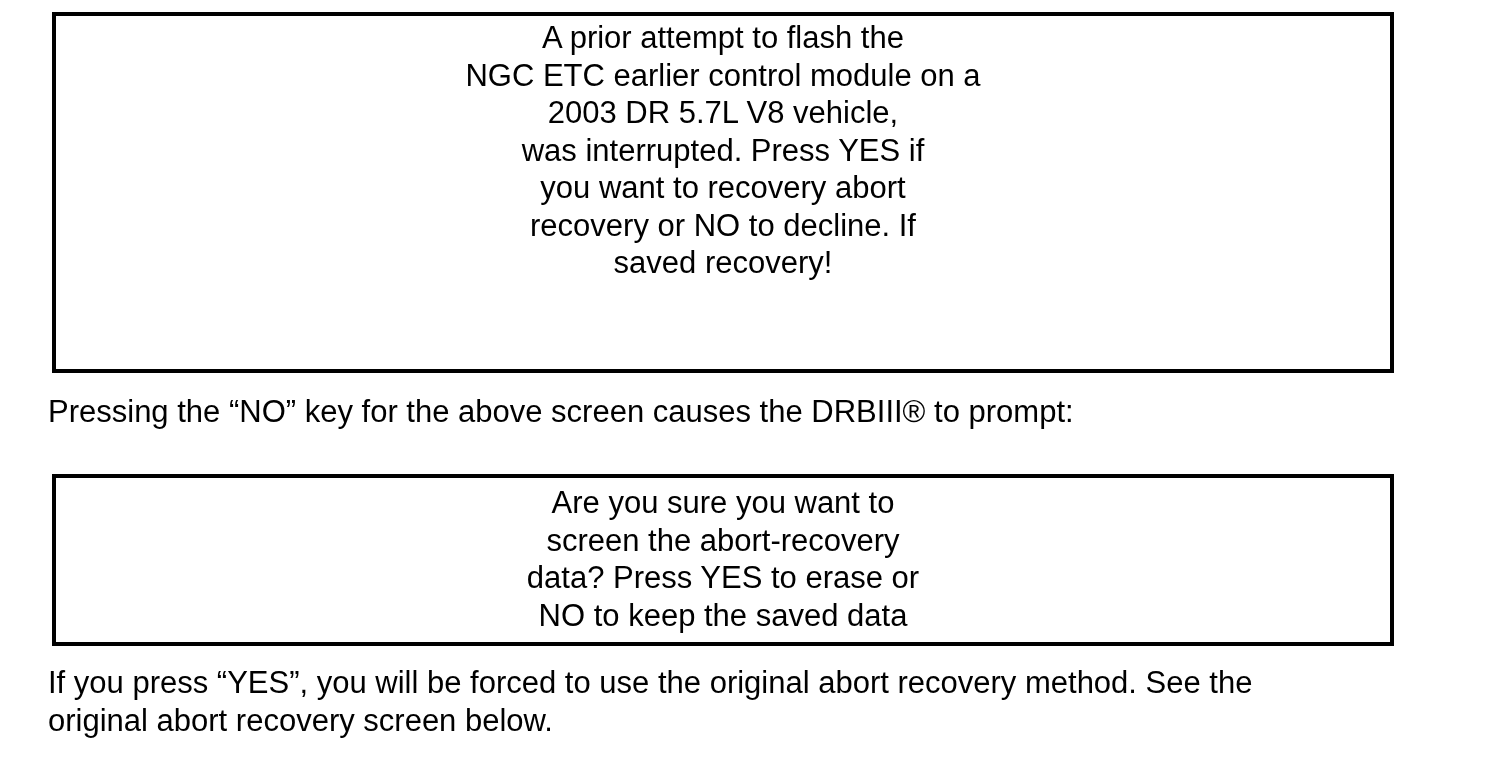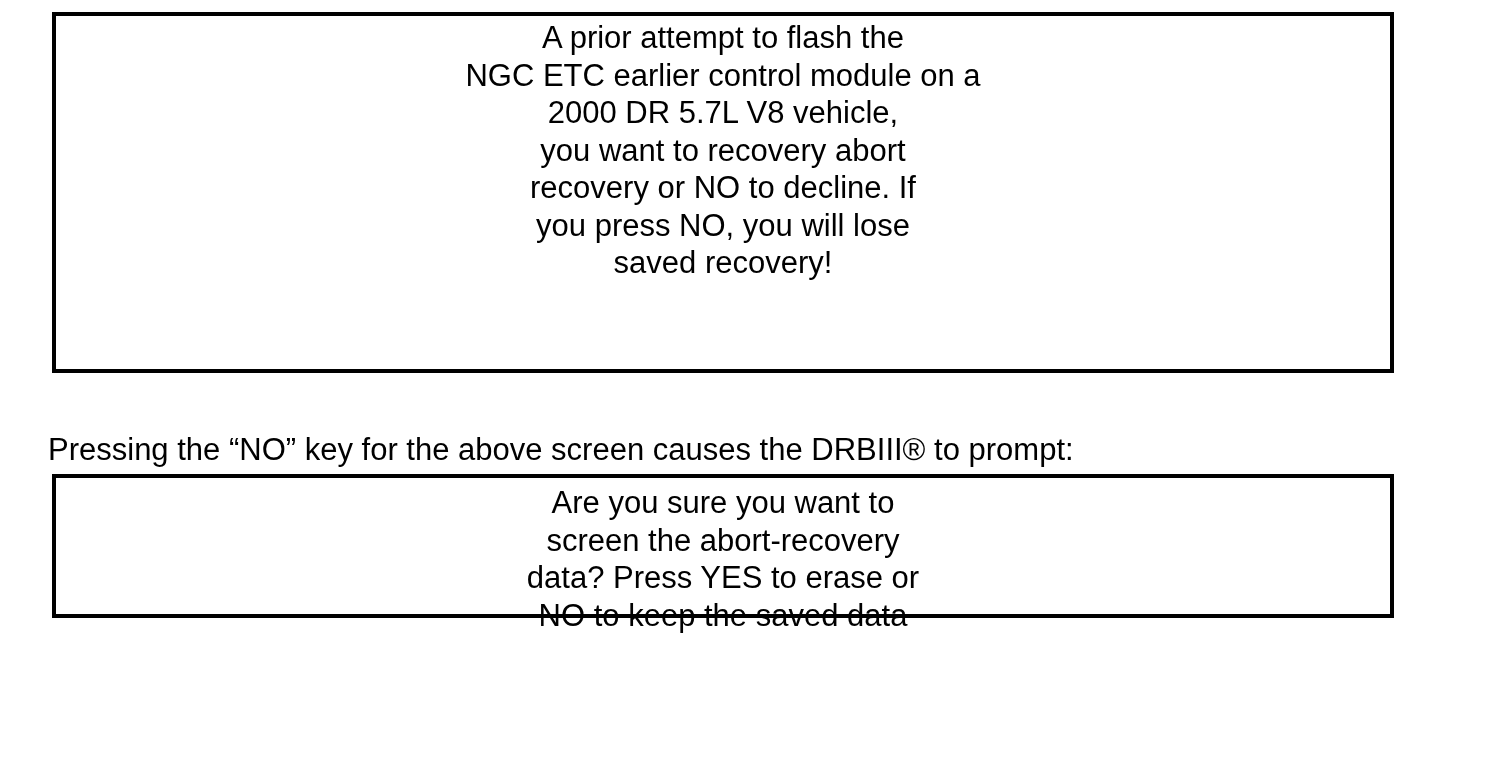--- a/index.html
+++ b/index.html
@@ -20,59 +20,62 @@
   }
   .screen-box {
     position: absolute;
     left: 52px;
     width: 1342px;
     border: 4px solid var(--fg);
     background: var(--bg);
     text-align: center;
   }
   #screen-box-1 { top: 12px; height: 361px; }
-  #screen-box-2 { top: 474px; height: 144px; }
+  #screen-box-2 { top: 474px; height: 172px; }
   .screen-text { line-height: 37.5px; }
   #screen-box-1 .screen-text { padding-top: 3px; }
   #screen-box-2 .screen-text { padding-top: 6px; }
   .caption {
     position: absolute;
     left: 48px;
     line-height: 37.5px;
     text-align: left;
     white-space: nowrap;
-    margin-top: 38px;
   }
   #caption-1 { top: 393px; }
   #caption-2 { top: 664px; }
 </style>
 </head>
 <body>
 
 <div class="page">
 
   <div class="screen-box" id="screen-box-1">
     <div class="screen-text">
       <div class="line">A prior attempt to flash the</div>
       <div class="line">NGC ETC earlier control module on a</div>
-      <div class="line">2000 DR 5.7L V8 vehicle,</div>
+      <div class="line">2003 DR 5.7L V8 vehicle,</div>
+      <div class="line">was interrupted. Press YES if</div>
       <div class="line">you want to recovery abort</div>
       <div class="line">recovery or NO to decline. If</div>
-      <div class="line">you press NO, you will lose</div>
       <div class="line">saved recovery!</div>
     </div>
   </div>
 
   <div class="caption" id="caption-1">
     <div class="line">Pressing the “NO” key for the above screen causes the DRBIII® to prompt:</div>
   </div>
 
   <div class="screen-box" id="screen-box-2">
     <div class="screen-text">
       <div class="line">Are you sure you want to</div>
       <div class="line">screen the abort-recovery</div>
       <div class="line">data? Press YES to erase or</div>
       <div class="line">NO to keep the saved data</div>
     </div>
   </div>
 
+  <div class="caption" id="caption-2">
+    <div class="line">If you press “YES”, you will be forced to use the original abort recovery method. See the</div>
+    <div class="line">original abort recovery screen below.</div>
+  </div>
 
 </div>
 
 </body></html>

